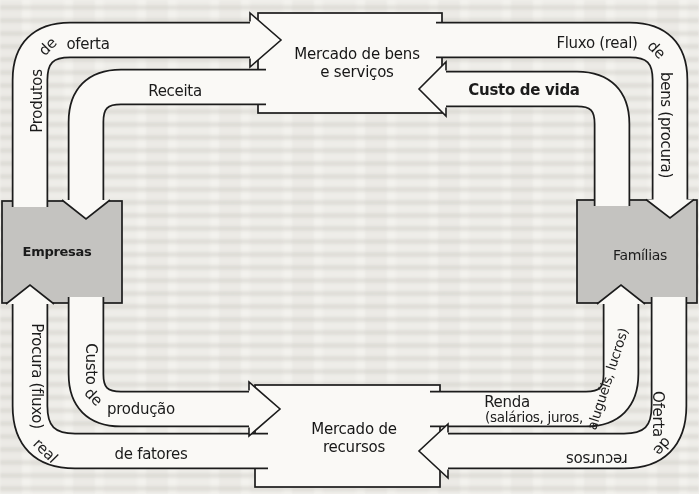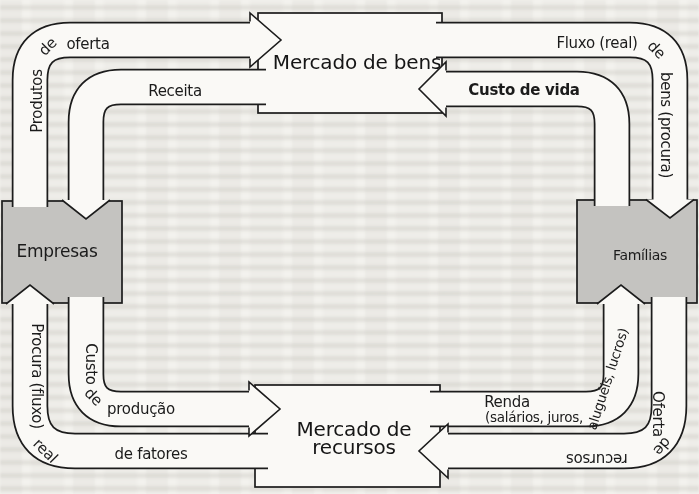--- a/index.html
+++ b/index.html
@@ -35,21 +35,21 @@
   .white-box{fill:var(--paper-bright);stroke:var(--line);stroke-width:1.7;}
   .gray-box{fill:var(--box-gray);stroke:var(--line);stroke-width:1.7;}
   .lbl{
     position:absolute;white-space:nowrap;color:#1b1b1b;
     font-size:15px;letter-spacing:-0.3px;line-height:1;
     transform:translate(-50%,-50%);
   }
   .lbl.small{font-size:13.5px;}
   .boxlbl{
     position:absolute;color:#161616;text-align:center;
-    font-size:20px;letter-spacing:-0.2px;line-height:17.5px;
+    font-size:15px;letter-spacing:-0.2px;line-height:17.5px;
     transform:translate(-50%,-50%);white-space:nowrap;
   }
 </style>
 </head>
 <body>
 
 <div class="bleed"></div>
 
 <svg width="699" height="494" viewBox="0 0 699 494">
 
@@ -96,26 +96,27 @@
   <path class="arrow" d="M 646,199.5 L 670,218 L 694,199.5"></path>
   <path class="arrow" d="M 446,70.5 L 446,62 L 419,89 L 446,116 L 446,107.5"></path>
   <path class="arrow" d="M 249,390.5 L 249,382 L 280,409 L 249,436 L 249,427.5"></path>
   <path class="arrow" d="M 597,304 L 621,285 L 645,304"></path>
   <path class="arrow" d="M 6,304 L 30,285 L 54,304"></path>
   <path class="arrow" d="M 448,432.5 L 448,424 L 419,451 L 448,478 L 448,469.5"></path>
 </svg>
 
 <div class="boxlbl" style="left:357px;top:63px;">
   <div>Mercado de bens</div>
+  <div>e serviços</div>
 </div>
 <div class="boxlbl" style="left:354px;top:438px;">
   <div>Mercado de</div>
   <div>recursos</div>
 </div>
-<div class="lbl" style="left:57px;top:251px;font-size:17px;">Empresas</div>
+<div class="lbl" style="left:57px;top:251px;font-size:13px;font-weight:bold;">Empresas</div>
 <div class="lbl" style="left:640px;top:255px;font-size:14px;">Famílias</div>
 
 <div class="lbl" style="left:37px;top:101px;transform:translate(-50%,-50%) rotate(-90deg);">Produtos</div>
 <div class="lbl" style="left:48px;top:47px;transform:translate(-50%,-50%) rotate(-45deg);">de</div>
 <div class="lbl" style="left:88px;top:44px;">oferta</div>
 
 <div class="lbl" style="left:175px;top:91px;">Receita</div>
 
 <div class="lbl" style="left:597px;top:43px;">Fluxo (real)</div>
 <div class="lbl" style="left:656px;top:50px;transform:translate(-50%,-50%) rotate(45deg);">de</div>

